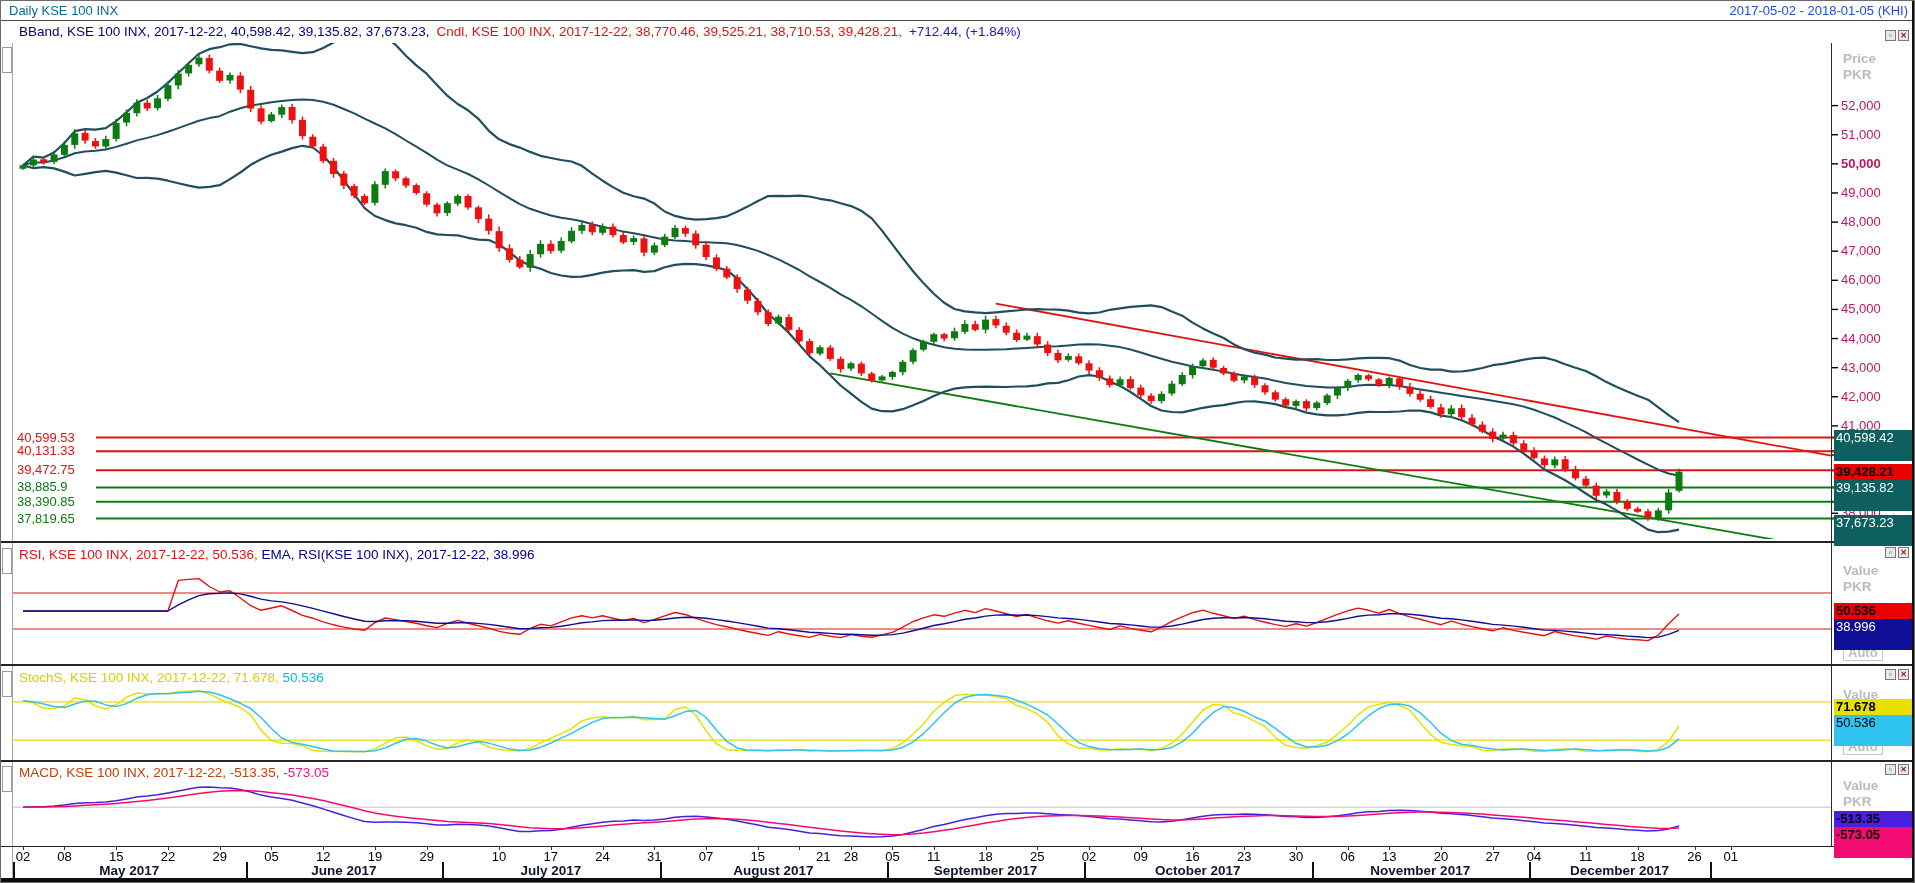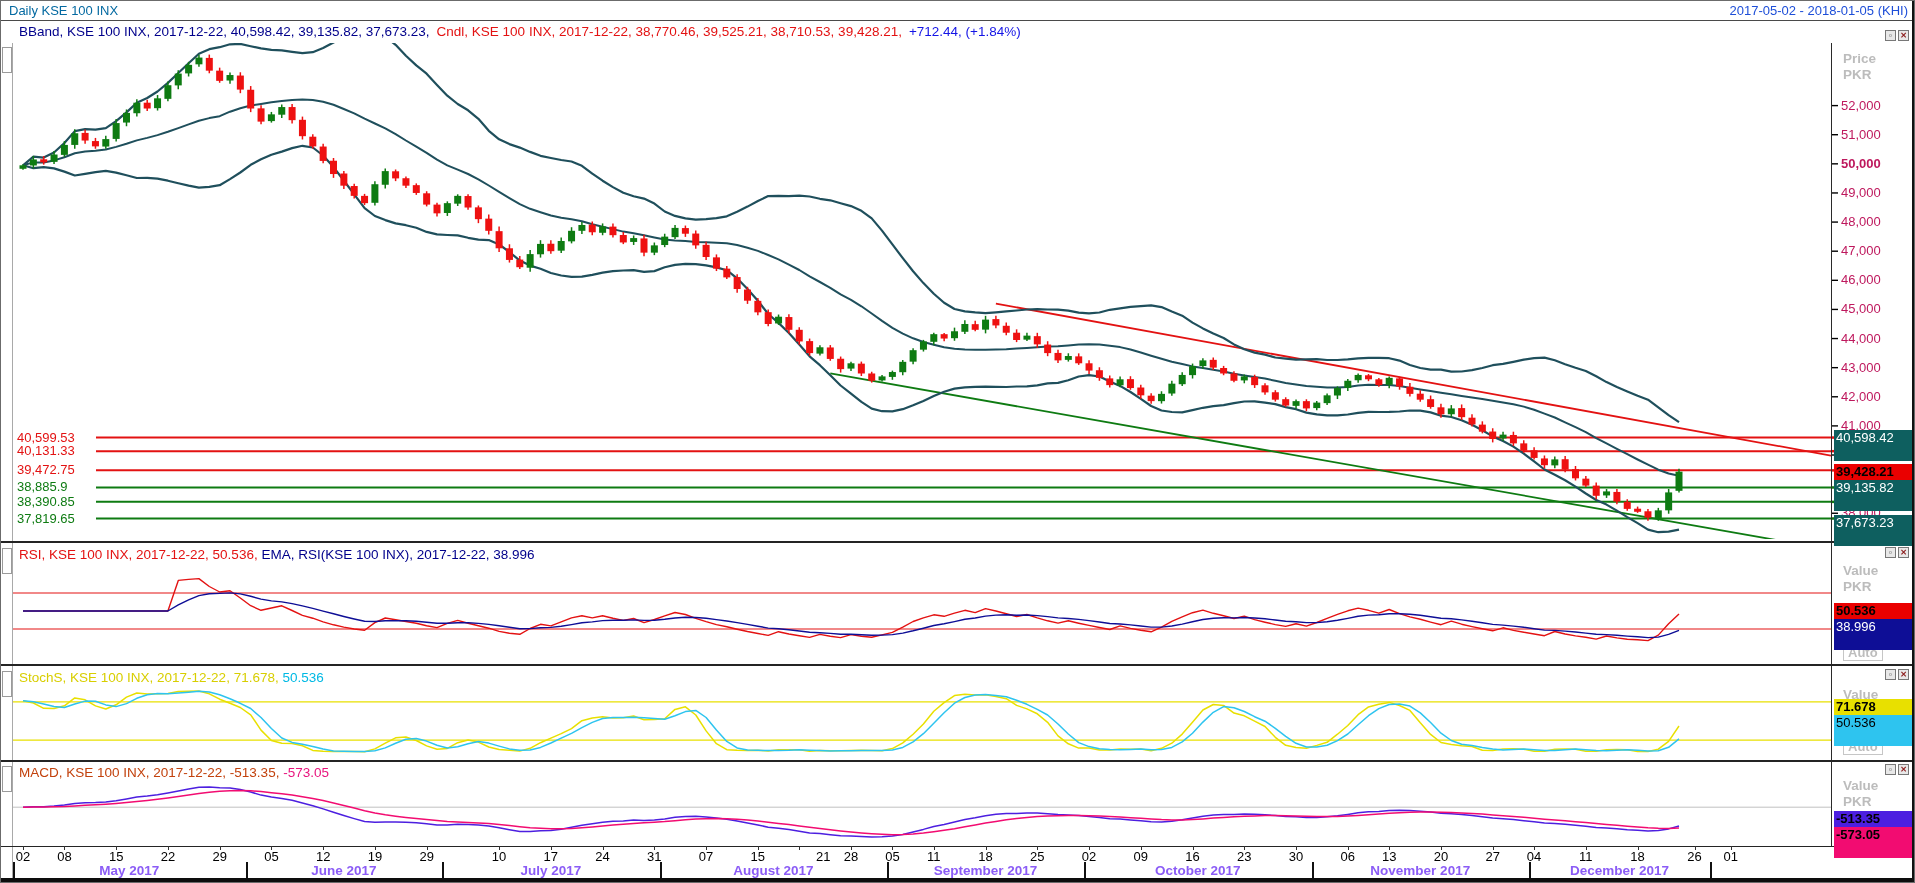--- a/index.html
+++ b/index.html
@@ -23,21 +23,21 @@
   .vbox{left:1833px;width:78px;height:31px;font-size:13px;line-height:15px;padding-left:2px;white-space:nowrap;}
   .vbox.bold{font-weight:bold;}
   .axis-title{font-size:13.5px;font-weight:bold;color:#bcbcbc;line-height:16px;white-space:nowrap;}
   .auto-btn{font-size:13px;font-weight:bold;color:#bdbdbd;border:1px solid #c6c6c6;padding:0 4px;background:#fff;}
   .pane-btns{display:flex;gap:2px;}
   .mini-btn,.close-btn{width:11px;height:11px;border:1px solid #777;background:#e8e8e8;
      font-size:8px;line-height:9px;text-align:center;color:#333;box-sizing:border-box;}
   .close-btn{color:#8b1a1a;font-weight:bold;}
   .lvl-label{font-size:13px;white-space:nowrap;}
   .day-lbl{font-size:13px;color:#000;transform:translateX(-50%);white-space:nowrap;}
-  .month-lbl{font-size:13.5px;font-weight:bold;color:#8b5cf6;white-space:nowrap;}
+  .month-lbl{font-size:13.5px;font-weight:bold;color:#0f172a;white-space:nowrap;}
   .xtick{width:1px;background:#333;}
   .mbar{width:2px;background:#111;}
   #bottom-strip{left:0;top:877px;width:1915px;height:6px;background:#0d0d0d;}
   .handle{left:1px;width:8px;height:24px;border:1px solid #9a9a9a;background:#fff;}
 </style>
 </head>
 <body>
 
 <div id="app">
 

